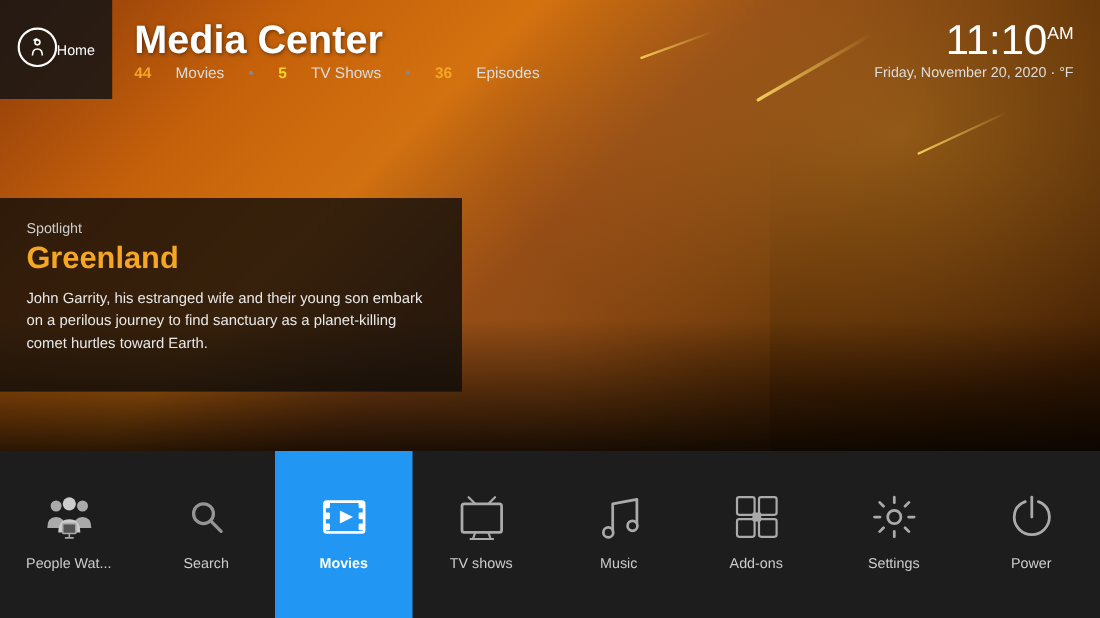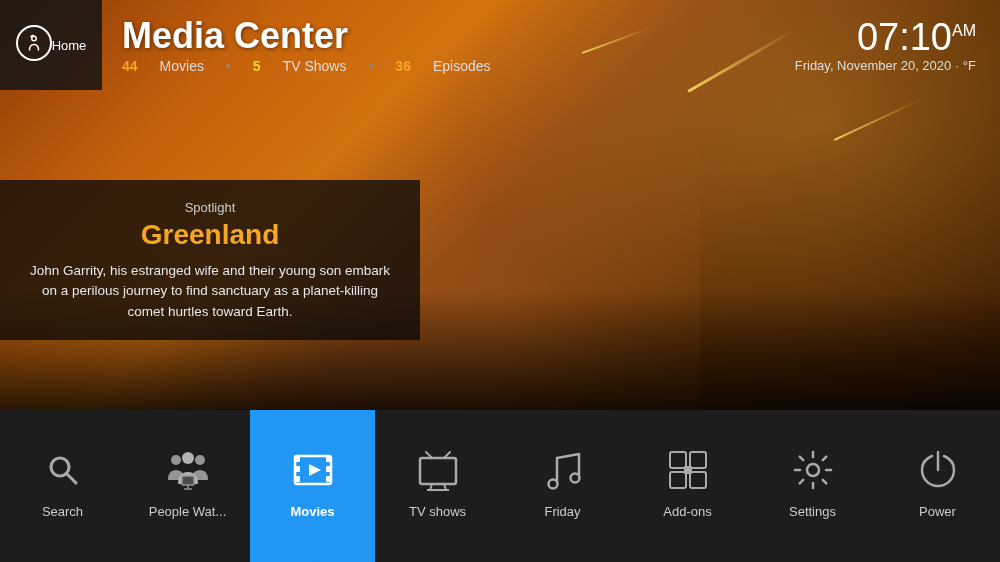--- a/index.html
+++ b/index.html
@@ -154,23 +154,22 @@
       text-align: right;
     }
 
     
     .spotlight-panel {
       position: absolute;
       top: 180px;
       left: 0;
       width: 420px;
       background: rgba(10,10,10,0.78);
-      padding: 20px 24px 2px 24px;
+      padding: 20px 24px 18px 24px;
       z-index: 10;
-      text-align: center;
     }
 
     .spotlight-label {
       color: #ccc;
       font-size: 13px;
       font-weight: 400;
       margin-bottom: 4px;
     }
 
     .spotlight-title {
@@ -295,65 +294,65 @@
       <span class="stat-number yellow">5</span>
       <span class="stat-label">TV Shows</span>
       <span class="stat-dot">•</span>
       <span class="stat-number orange">36</span>
       <span class="stat-label">Episodes</span>
     </div>
   </div>
 
   <div class="header-clock">
     <div class="clock-time">
-      <span>07:10</span><sup>AM</sup>
+      <span>11:10</span><sup>AM</sup>
     </div>
     <div class="clock-date">
       <span>Friday, November 20, 2020</span> · <span>°F</span>
     </div>
   </div>
 </div>
 
 <div class="spotlight-panel">
   <div class="spotlight-label">Spotlight</div>
   <div class="spotlight-title">Greenland</div>
   <div class="spotlight-description">John Garrity, his estranged wife and their young son embark on a perilous journey to find sanctuary as a planet-killing comet hurtles toward Earth.</div>
 </div>
 
 <div class="nav-bar">
-
-  <div class="nav-item">
-    <div class="nav-icon">
-      <svg width="40" height="40" viewBox="0 0 40 40" fill="none">
-        <circle cx="17" cy="17" r="9" stroke="#aaa" stroke-width="3"></circle>
-        <line x1="23.5" y1="23.5" x2="33" y2="33" stroke="#aaa" stroke-width="3" stroke-linecap="round"></line>
-      </svg>
-    </div>
-    <span class="nav-label">Search</span>
-  </div>
 
   <div class="nav-item">
     <div class="nav-icon">
       <svg width="48" height="48" viewBox="0 0 48 48" fill="none">
 
         <circle cx="12" cy="14" r="5" fill="#aaa"></circle>
         <path d="M4 34 Q4 24 12 24 Q20 24 20 34" fill="#aaa"></path>
         <circle cx="36" cy="14" r="5" fill="#aaa"></circle>
         <path d="M28 34 Q28 24 36 24 Q44 24 44 34" fill="#aaa"></path>
         <circle cx="24" cy="12" r="6" fill="#ccc"></circle>
         <path d="M14 38 Q14 26 24 26 Q34 26 34 38" fill="#ccc"></path>
 
         <rect x="18" y="30" width="12" height="9" rx="1" fill="#555" stroke="#aaa" stroke-width="1.5"></rect>
         <line x1="24" y1="39" x2="24" y2="43" stroke="#aaa" stroke-width="1.5"></line>
         <line x1="20" y1="43" x2="28" y2="43" stroke="#aaa" stroke-width="1.5"></line>
       </svg>
     </div>
     <span class="nav-label">People Wat...</span>
   </div>
 
+  <div class="nav-item">
+    <div class="nav-icon">
+      <svg width="40" height="40" viewBox="0 0 40 40" fill="none">
+        <circle cx="17" cy="17" r="9" stroke="#aaa" stroke-width="3"></circle>
+        <line x1="23.5" y1="23.5" x2="33" y2="33" stroke="#aaa" stroke-width="3" stroke-linecap="round"></line>
+      </svg>
+    </div>
+    <span class="nav-label">Search</span>
+  </div>
+
   <div class="nav-item active">
     <div class="nav-icon">
       <svg width="44" height="44" viewBox="0 0 44 44" fill="none">
         <rect x="4" y="8" width="36" height="28" rx="2" stroke="white" stroke-width="2.5" fill="none"></rect>
 
         <rect x="4" y="8" width="5" height="6" rx="1" fill="white"></rect>
         <rect x="4" y="18" width="5" height="6" rx="1" fill="white"></rect>
         <rect x="4" y="28" width="5" height="6" rx="1" fill="white"></rect>
         <rect x="35" y="8" width="5" height="6" rx="1" fill="white"></rect>
         <rect x="35" y="18" width="5" height="6" rx="1" fill="white"></rect>
@@ -381,21 +380,21 @@
   </div>
 
   <div class="nav-item">
     <div class="nav-icon">
       <svg width="40" height="44" viewBox="0 0 40 44" fill="none">
         <path d="M14 34 L14 10 L36 6 L36 28" stroke="#aaa" stroke-width="2.5" stroke-linecap="round" stroke-linejoin="round" fill="none"></path>
         <circle cx="10" cy="36" r="4.5" stroke="#aaa" stroke-width="2.5" fill="none"></circle>
         <circle cx="32" cy="30" r="4.5" stroke="#aaa" stroke-width="2.5" fill="none"></circle>
       </svg>
     </div>
-    <span class="nav-label">Friday</span>
+    <span class="nav-label">Music</span>
   </div>
 
   <div class="nav-item">
     <div class="nav-icon">
       <svg width="44" height="44" viewBox="0 0 44 44" fill="none">
 
         <rect x="4" y="4" width="16" height="16" rx="2" stroke="#aaa" stroke-width="2" fill="none"></rect>
         <rect x="24" y="4" width="16" height="16" rx="2" stroke="#aaa" stroke-width="2" fill="none"></rect>
         <rect x="4" y="24" width="16" height="16" rx="2" stroke="#aaa" stroke-width="2" fill="none"></rect>
         <rect x="24" y="24" width="16" height="16" rx="2" stroke="#aaa" stroke-width="2" fill="none"></rect>

